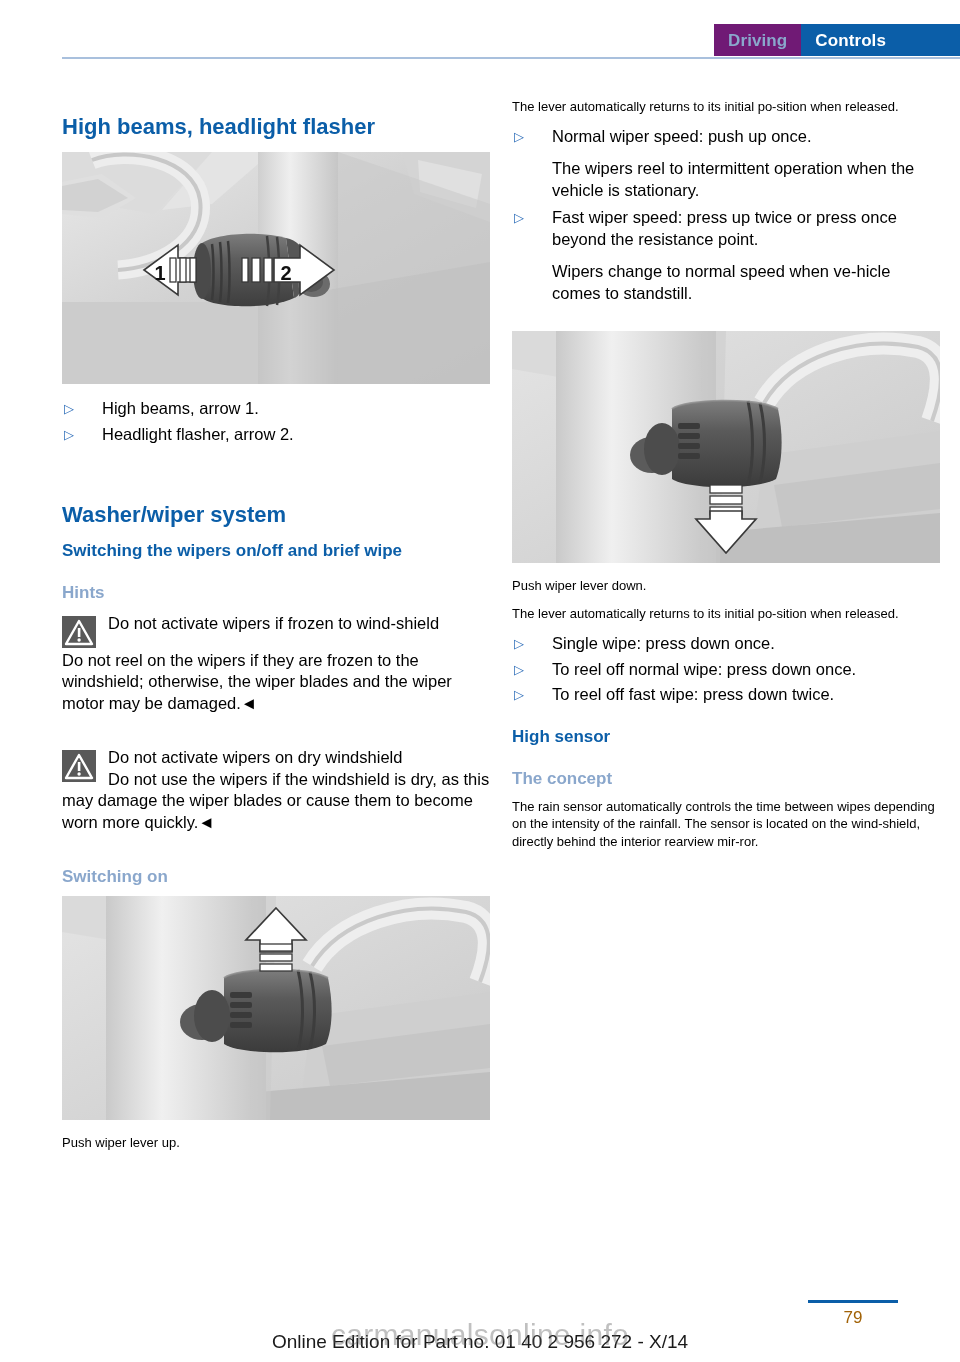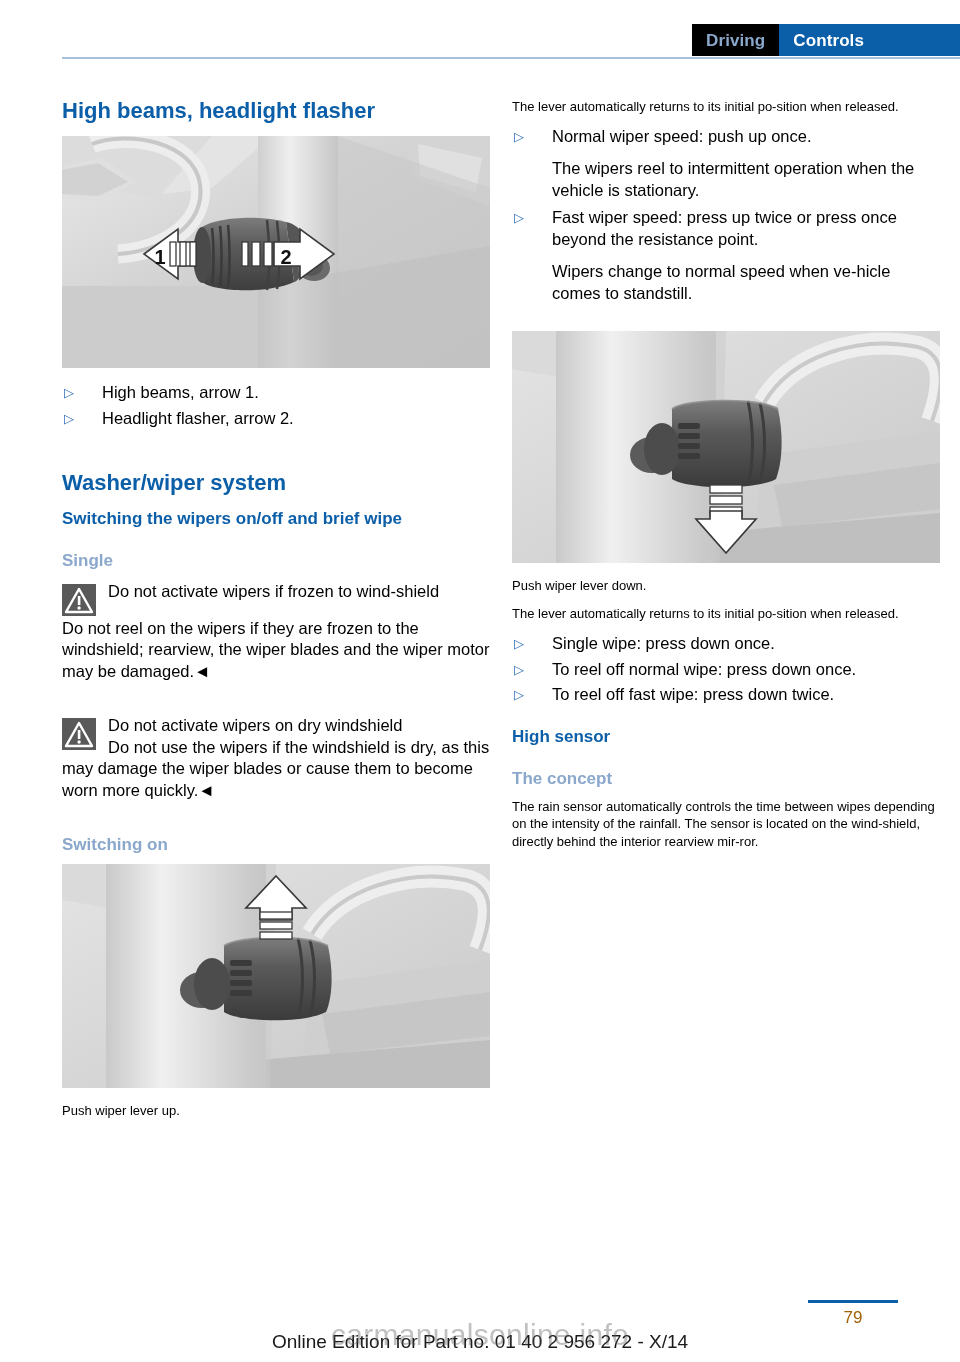--- a/index.html
+++ b/index.html
@@ -35,26 +35,26 @@
     font-size: 17px;
     font-weight: bold;
     letter-spacing: 0.1px;
     display: flex;
     align-items: center;
     padding: 0 14px;
     line-height: 1;
   }
   .tab-inactive {
     color: #8aa7cc;
-    background: #000000;
+    background: #701a75;
   }
   .tab-active {
     color: #ffffff;
     background: #0b5ea8;
-    padding-right: 96px;
+    padding-right: 74px;
   }
   .header-rule {
     position: absolute;
     left: 62px;
     right: 0;
     top: 57px;
     height: 2px;
     background: #a9c0dd;
   }
 
@@ -70,21 +70,21 @@
     width: 428px;
   }
   .col-left  { left: 62px; }
   .col-right { left: 512px; }
 
   
   h1.h-major {
     font-size: 22px;
     font-weight: bold;
     color: #0b5ea8;
-    margin: 0 0 12px 0;
+    margin: 16px 0 12px 0;
     line-height: 1.2;
   }
   h2.h-sub {
     font-size: 17px;
     font-weight: bold;
     color: #0b5ea8;
     margin: 0 0 10px 0;
     line-height: 1.3;
   }
   h3.h-light {
@@ -316,34 +316,34 @@
     </ul>
 
     <div class="spacer-lg"></div>
 
     <h1 class="h-major">Washer/wiper system</h1>
 
     <h2 class="h-sub">Switching the wipers on/off and brief wipe</h2>
 
     <div class="spacer-sm"></div>
 
-    <h3 class="h-light">Single</h3>
+    <h3 class="h-light">Hints</h3>
 
     <div class="warn">
       <div class="warn-icon">
         <svg viewBox="0 0 34 32" aria-hidden="true">
           <rect x="0" y="0" width="34" height="32" fill="#595959"></rect>
           <path d="M17 5 L30 28 L4 28 Z" fill="none" stroke="#ffffff" stroke-width="2.4" stroke-linejoin="round"></path>
           <rect x="15.8" y="12" width="2.6" height="9" fill="#ffffff"></rect>
           <circle cx="17.1" cy="24" r="1.7" fill="#ffffff"></circle>
         </svg>
       </div>
       <div class="warn-head">Do not activate wipers if frozen to wind‑shield</div>
       <div class="warn-clear"></div>
-      <p class="warn-body">Do not reel on the wipers if they are frozen to the windshield; rearview, the wiper blades and the wiper motor may be damaged.◄</p>
+      <p class="warn-body">Do not reel on the wipers if they are frozen to the windshield; otherwise, the wiper blades and the wiper motor may be damaged.◄</p>
     </div>
 
     <div class="spacer-md"></div>
 
     <div class="warn">
       <div class="warn-icon">
         <svg viewBox="0 0 34 32" aria-hidden="true">
           <rect x="0" y="0" width="34" height="32" fill="#595959"></rect>
           <path d="M17 5 L30 28 L4 28 Z" fill="none" stroke="#ffffff" stroke-width="2.4" stroke-linejoin="round"></path>
           <rect x="15.8" y="12" width="2.6" height="9" fill="#ffffff"></rect>

